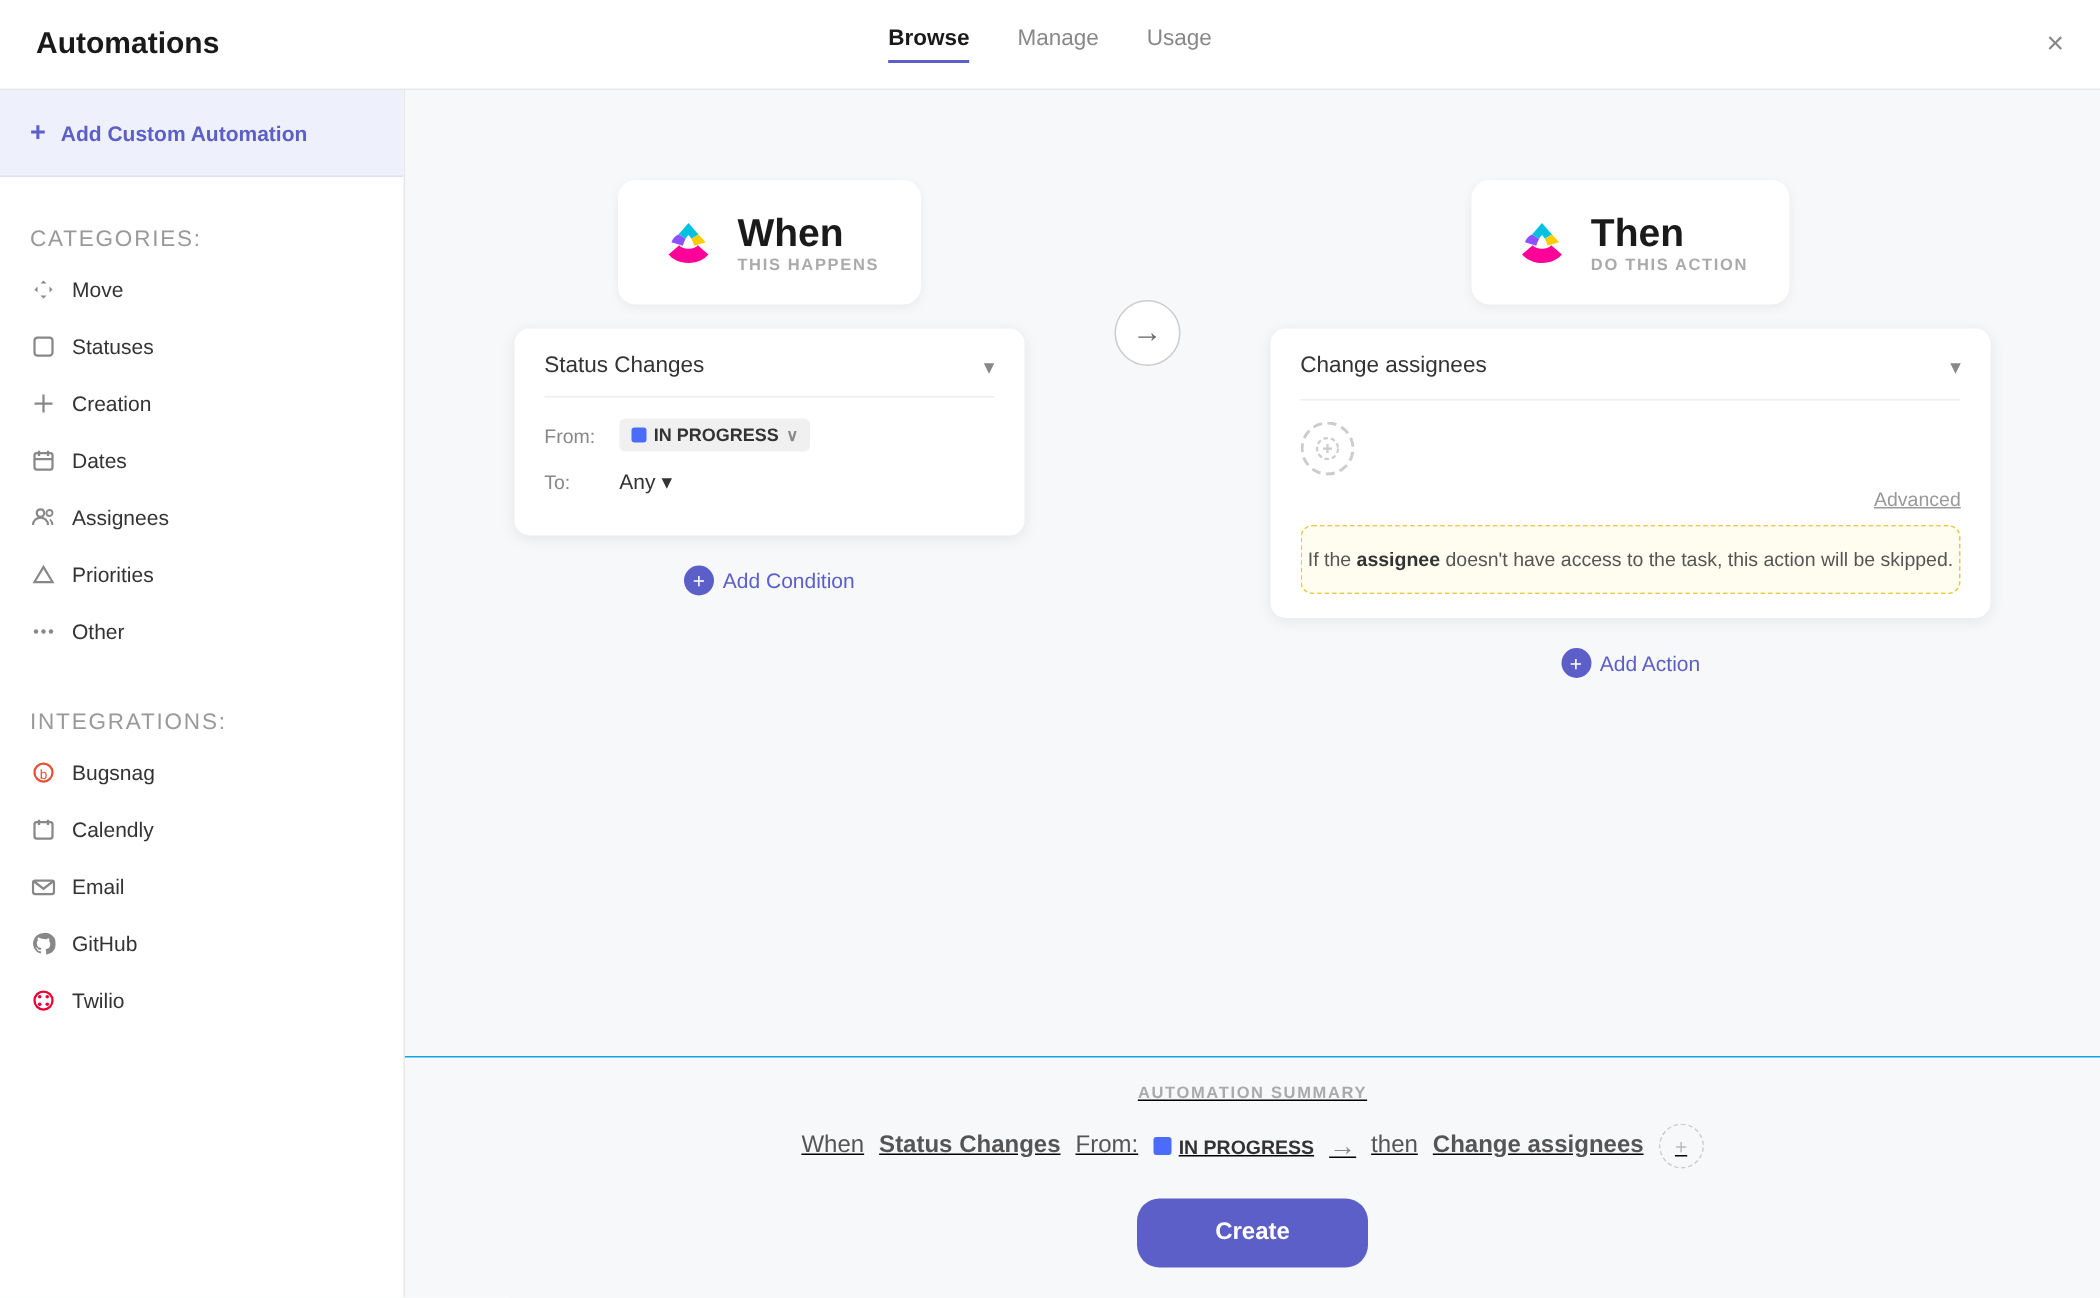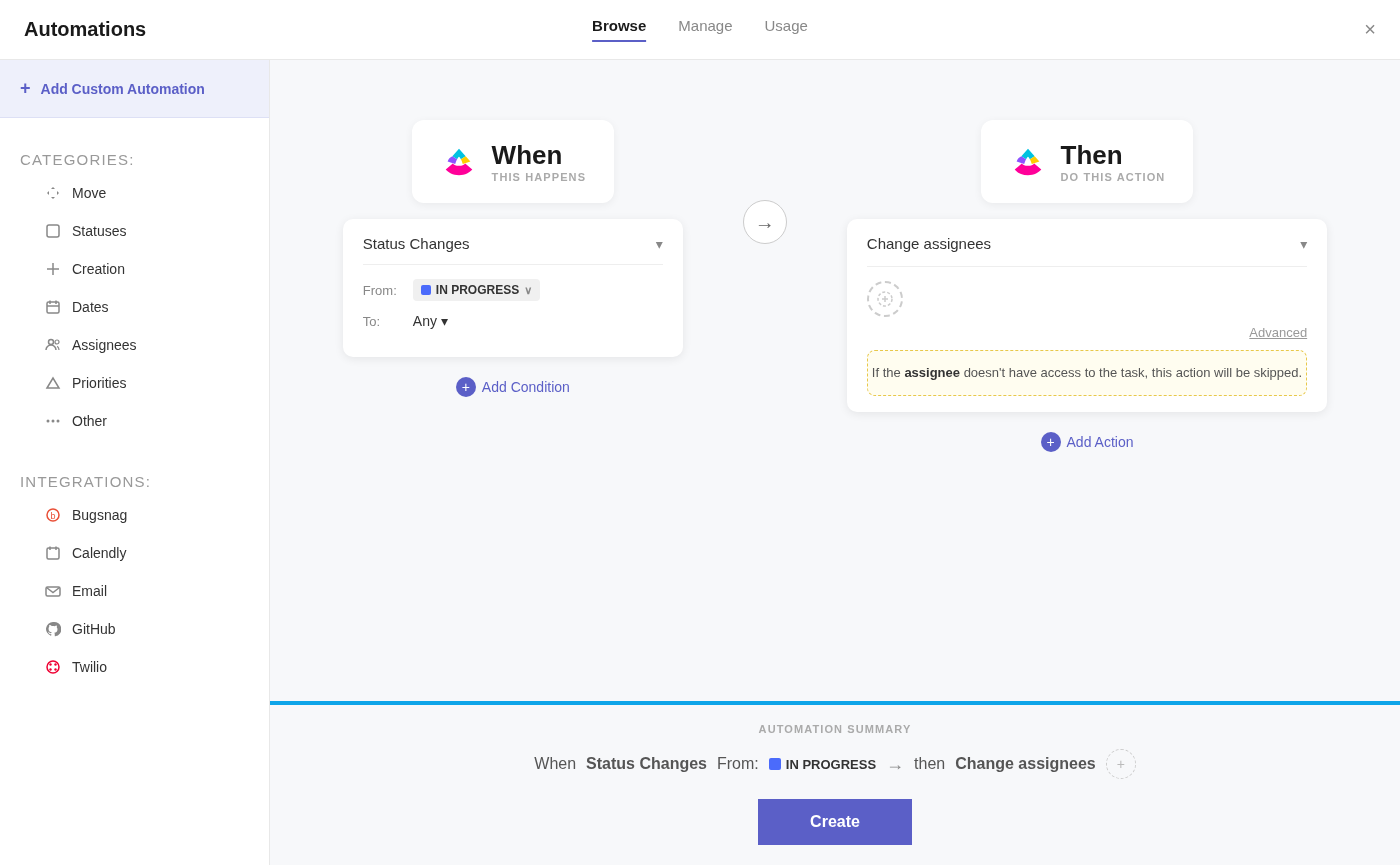--- a/index.html
+++ b/index.html
@@ -14,21 +14,21 @@
     .header-close { margin-left: auto; cursor: pointer; font-size: 20px; color: #888; }
 
     
     .main { display: flex; flex: 1; overflow: hidden; }
 
     
     .sidebar { width: 270px; border-right: 1px solid #e8e8e8; padding: 0; overflow-y: auto; background: #fff; flex-shrink: 0; }
     .sidebar-add-btn { display: flex; align-items: center; gap: 10px; padding: 18px 20px; background: #eef0fb; color: #5b5fc7; font-weight: 600; font-size: 14px; cursor: pointer; border-bottom: 1px solid #dde0f5; }
     .sidebar-add-icon { font-size: 18px; color: #5b5fc7; }
     .sidebar-section-label { font-size: 15px; font-weight: 400; color: #999; letter-spacing: 0.08em; padding: 33px 20px 6px; }
-    .sidebar-item { display: flex; align-items: center; gap: 10px; padding: 10px 20px; cursor: pointer; font-size: 14px; color: #333; margin-left: 24px; }
+    .sidebar-item { display: flex; align-items: center; gap: 10px; padding: 10px 20px; cursor: pointer; font-size: 14px; color: #333; }
     .sidebar-item-icon { width: 18px; height: 18px; display: flex; align-items: center; justify-content: center; flex-shrink: 0; }
 
     
     .content { flex: 1; display: flex; flex-direction: column; background: #f7f8fa; position: relative; }
 
     
     .builder-area { flex: 1; display: flex; align-items: flex-start; justify-content: center; padding: 60px 40px 20px; gap: 60px; }
 
     
     .trigger-section, .action-section { display: flex; flex-direction: column; align-items: center; gap: 16px; }
@@ -62,31 +62,31 @@
     .assignee-placeholder { width: 36px; height: 36px; border-radius: 50%; border: 2px dashed #ccc; display: flex; align-items: center; justify-content: center; cursor: pointer; }
 
     .advanced-link { text-align: right; color: #999; font-size: 13px; text-decoration: underline; cursor: pointer; margin-bottom: 10px; }
 
     .warning-box { border: 1.5px dashed #e8c84a; background: #fffdf0; border-radius: 8px; padding: 12px 4px; font-size: 13px; color: #555; line-height: 1.5; }
     .warning-box strong { font-weight: 700; color: #333; }
 
     .add-action-btn { display: flex; align-items: center; gap: 6px; color: #5b5fc7; font-size: 14px; cursor: pointer; padding: 4px 0; }
 
     
-    .summary-bar { background: #f7f8fa; border-top: 4px solid #0ea5e9; padding: 18px 40px 0; }
+    .summary-bar { background: #f7f8fa; border-top: 1px solid #0ea5e9; padding: 18px 40px 0; text-decoration: underline; }
     .summary-label { font-size: 11px; font-weight: 700; color: #aaa; letter-spacing: 0.1em; text-align: center; margin-bottom: 14px; }
     .summary-content { display: flex; align-items: center; justify-content: center; gap: 10px; font-size: 16px; color: #555; flex-wrap: wrap; }
     .summary-status-dot { width: 12px; height: 12px; border-radius: 2px; background: #4b6bfb; }
     .summary-status-text { font-size: 13px; font-weight: 600; color: #333; }
     .summary-arrow { font-size: 18px; color: #888; }
     .summary-assignee-circle { width: 30px; height: 30px; border-radius: 50%; border: 1.5px dashed #ccc; display: flex; align-items: center; justify-content: center; }
     .summary-assignee-plus { font-size: 14px; color: #bbb; }
 
     .create-btn-row { display: flex; justify-content: center; padding: 20px; }
-    .create-btn { background: #5b5fc7; color: #fff; border: none; border-radius: 0; padding: 14px 52px; font-size: 16px; font-weight: 600; cursor: pointer; }
+    .create-btn { background: #5b5fc7; color: #fff; border: none; border-radius: 15px; padding: 14px 52px; font-size: 16px; font-weight: 600; cursor: pointer; }
 
     
     .clickup-logo { width: 38px; height: 38px; }
   </style>
 </head>
 <body>
 
 <div class="header">
   <span class="header-title">Automations</span>
   <div class="header-tabs">

